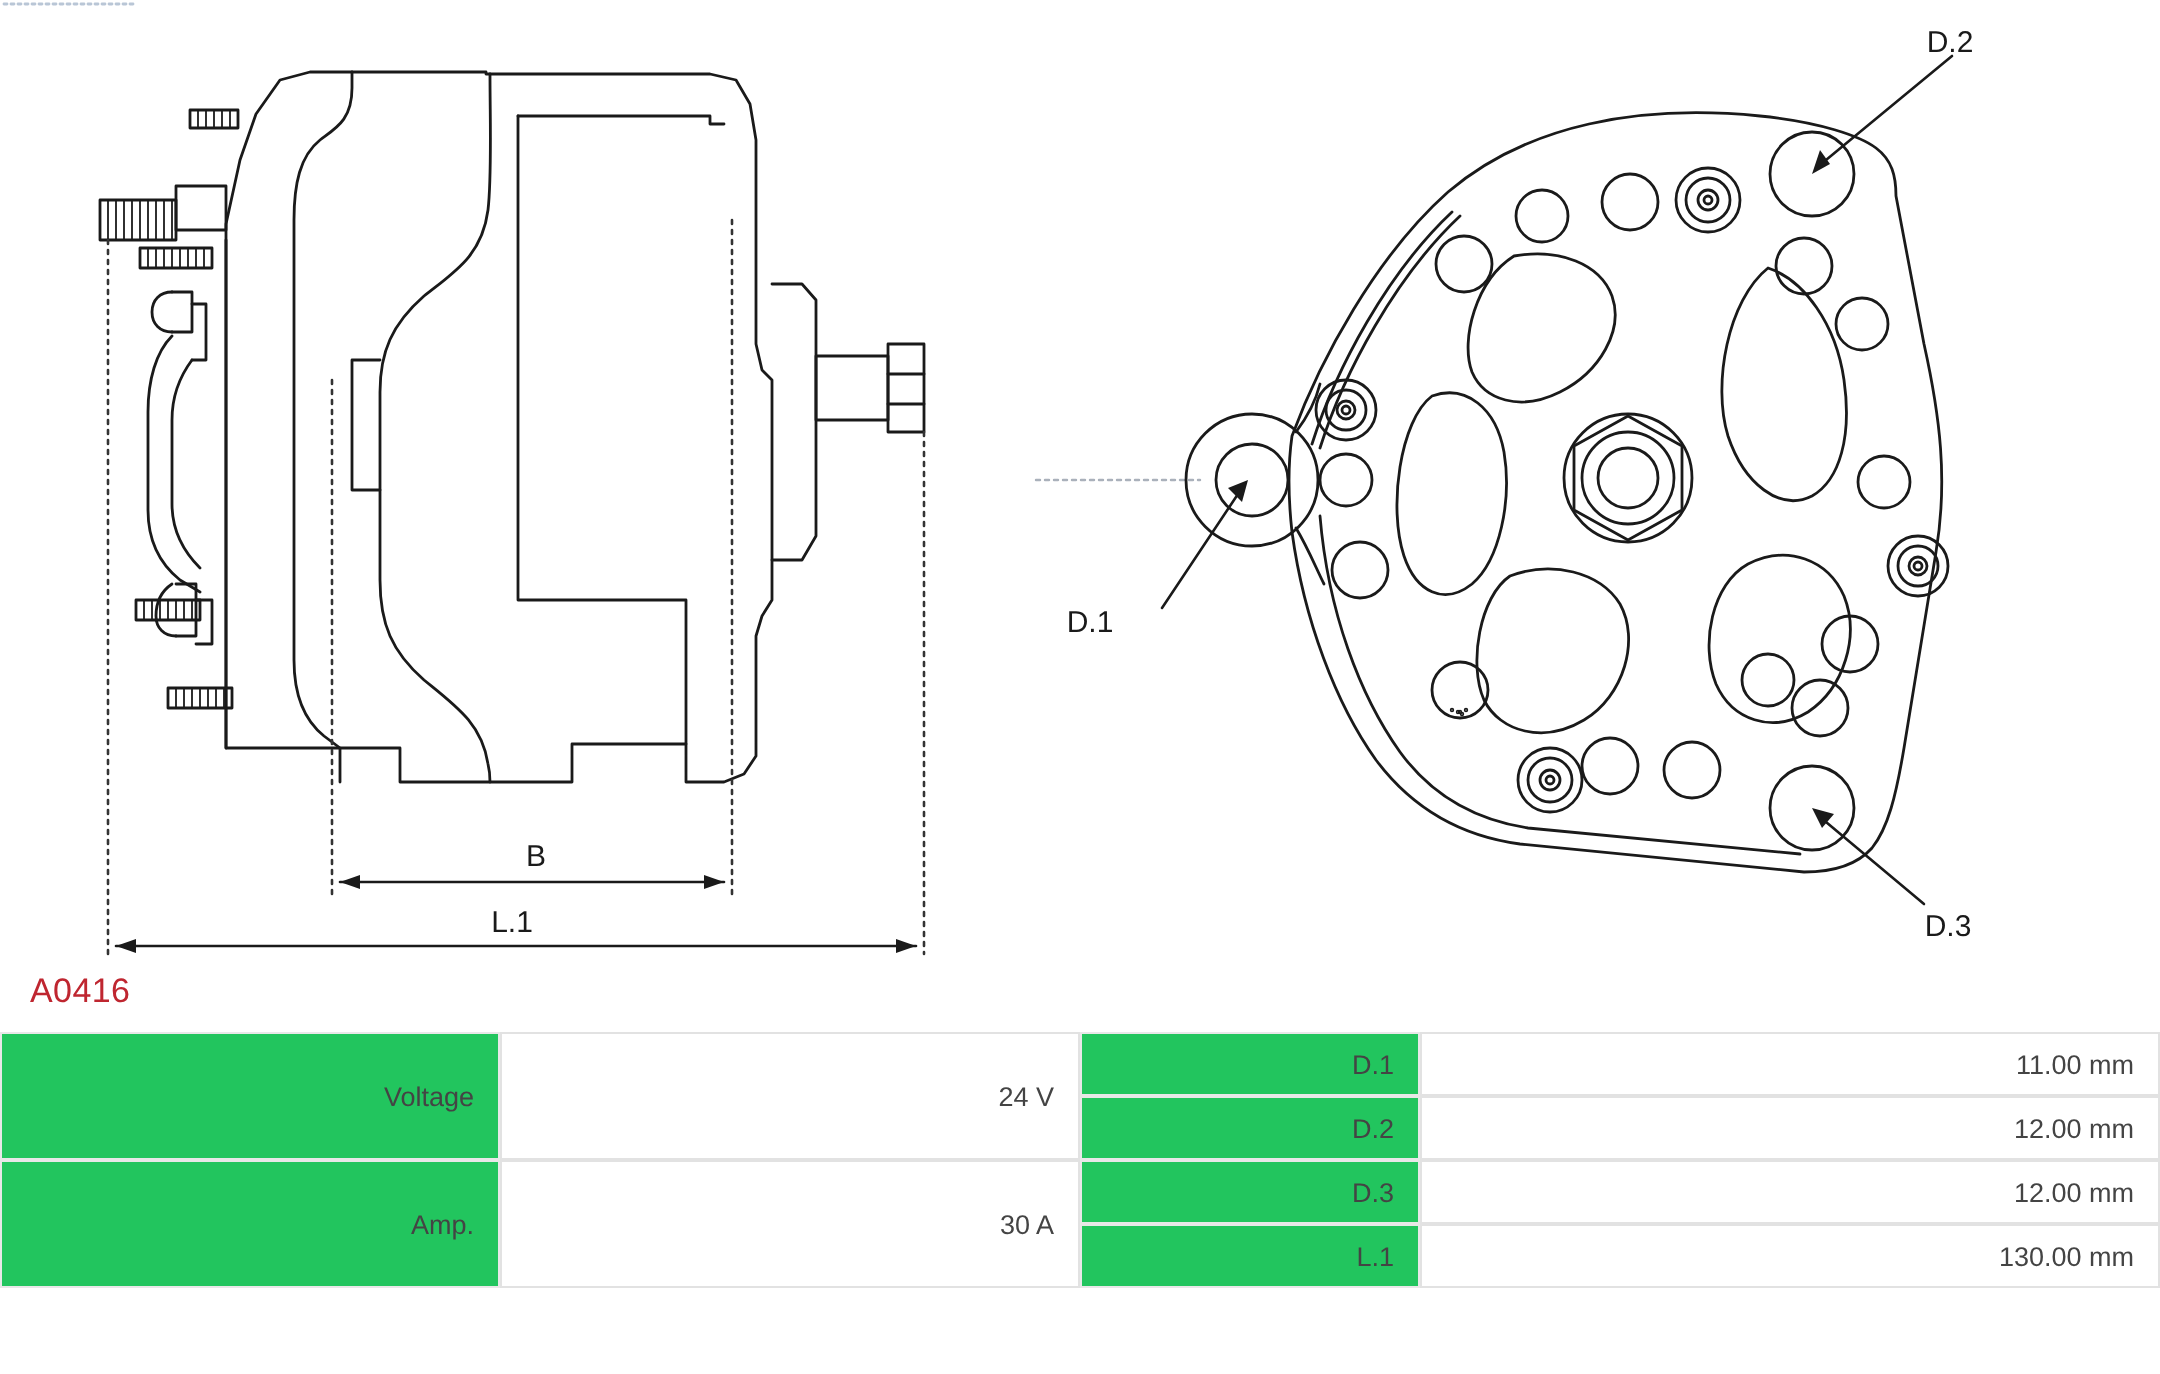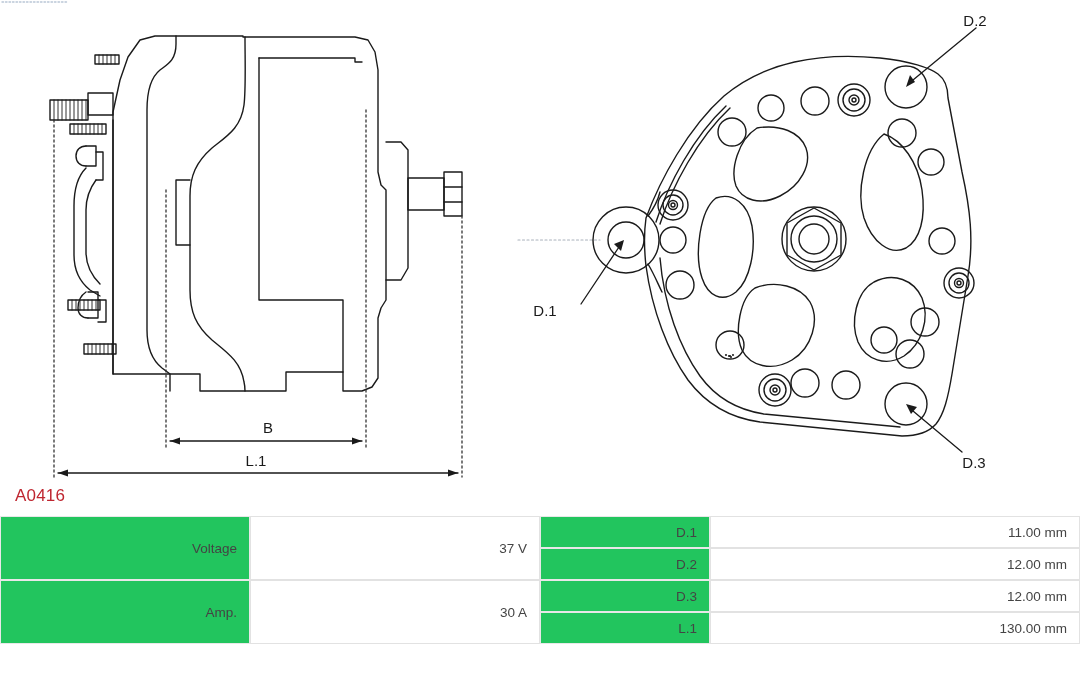--- a/index.html
+++ b/index.html
@@ -371,21 +371,21 @@
   </div>
 
   <div class="part-number" style="color: rgb(191, 38, 48);">A0416</div>
 
   <div id="spec-tables">
 
     <table class="spec-table" id="table-left">
       <tbody>
         <tr>
           <td class="lbl">Voltage</td>
-          <td class="val">37 V</td>
+          <td class="val">24 V</td>
         </tr>
         <tr>
           <td class="lbl">Amp.</td>
           <td class="val">30 A</td>
         </tr>
       </tbody>
     </table>
 
     <table class="spec-table" id="table-right">
       <tbody>

